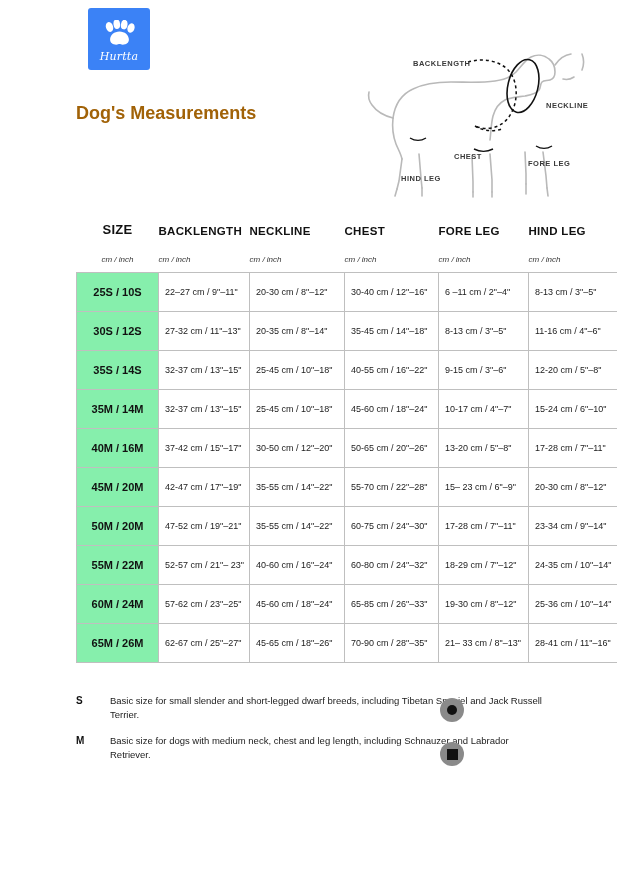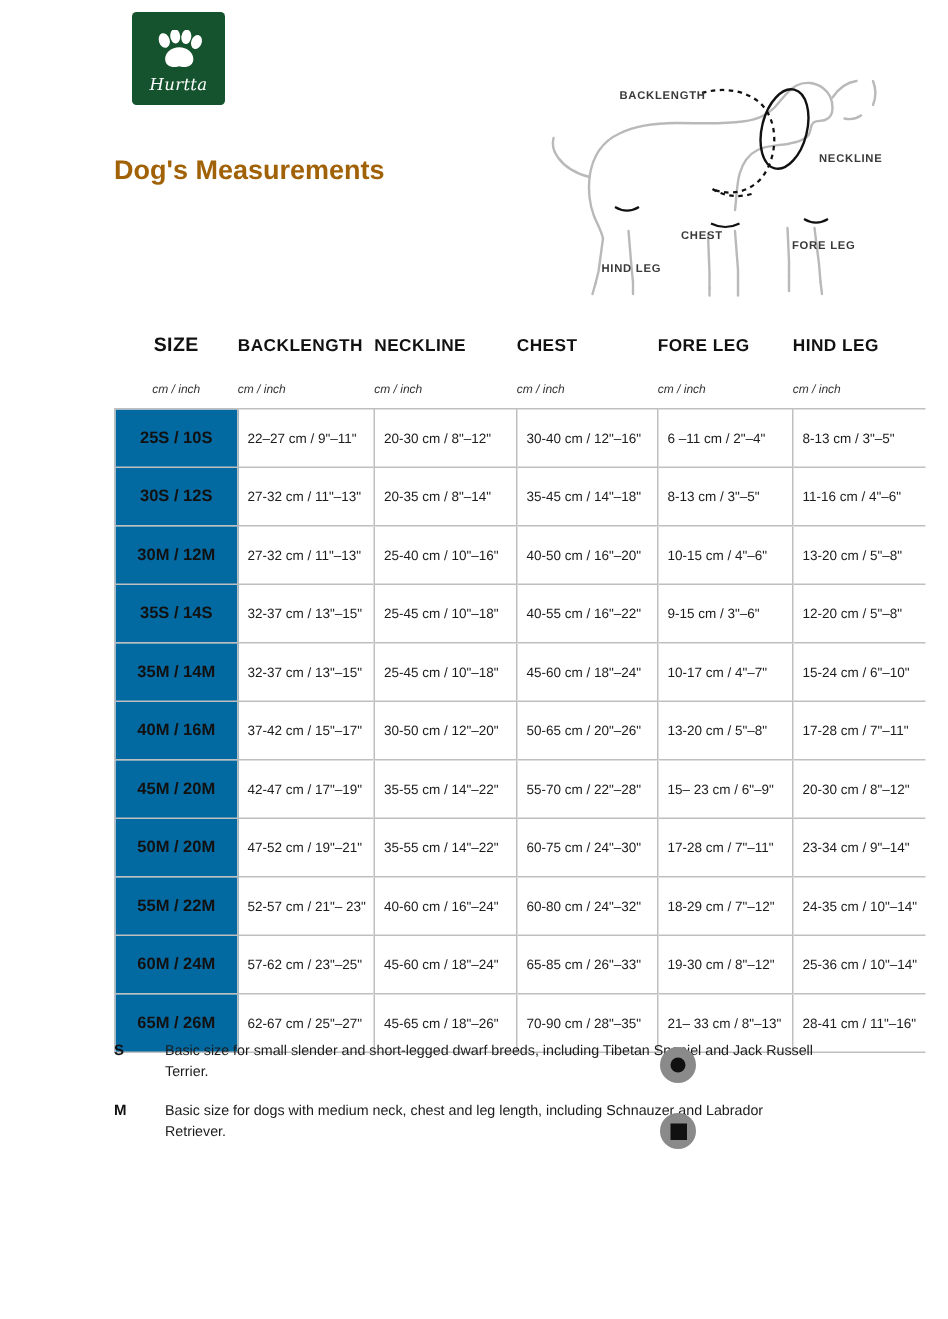--- a/index.html
+++ b/index.html
@@ -21,21 +21,21 @@
     height: 879px;
   }
 
   
   .logo-box {
     position: absolute;
     left: 88px;
     top: 8px;
     width: 62px;
     height: 62px;
-    background: #14532d;
+    background: #3b82f6;
     border-radius: 3px;
   }
   .logo-paw {
     position: absolute;
     left: 50%;
     top: 12px;
     transform: translateX(-50%);
   }
   .logo-text {
     position: absolute;
@@ -136,21 +136,21 @@
     font-size: 9px;
     color: #1b1b1b;
     border-top: 1px solid #bfbfbf;
     border-right: 1px solid #bfbfbf;
     padding: 0 6px;
     vertical-align: middle;
     white-space: nowrap;
   }
   table.sizes tbody tr:last-child td { border-bottom: 1px solid #bfbfbf; }
   table.sizes tbody td.size-cell {
-    background: #0369a1;
+    background: #86efac;
     font-size: 11px;
     font-weight: 700;
     text-align: center;
     border-left: 1px solid #bfbfbf;
     color: #111111;
     margin-top: 31px;
   }
   table.sizes tbody td.last-col { border-right: 0; }
 
   
@@ -319,28 +319,20 @@
           <td>6 –11 cm / 2"–4"</td>
           <td class="last-col">8-13 cm / 3"–5"</td>
         </tr>
         <tr>
           <td class="size-cell">30S / 12S</td>
           <td>27-32 cm / 11"–13"</td>
           <td>20-35 cm / 8"–14"</td>
           <td>35-45 cm / 14"–18"</td>
           <td>8-13 cm / 3"–5"</td>
           <td class="last-col">11-16 cm / 4"–6"</td>
-        </tr>
-        <tr>
-          <td class="size-cell">30M / 12M</td>
-          <td>27-32 cm / 11"–13"</td>
-          <td>25-40 cm / 10"–16"</td>
-          <td>40-50 cm / 16"–20"</td>
-          <td>10-15 cm / 4"–6"</td>
-          <td class="last-col">13-20 cm / 5"–8"</td>
         </tr>
         <tr>
           <td class="size-cell">35S / 14S</td>
           <td>32-37 cm / 13"–15"</td>
           <td>25-45 cm / 10"–18"</td>
           <td>40-55 cm / 16"–22"</td>
           <td>9-15 cm / 3"–6"</td>
           <td class="last-col">12-20 cm / 5"–8"</td>
         </tr>
         <tr>

